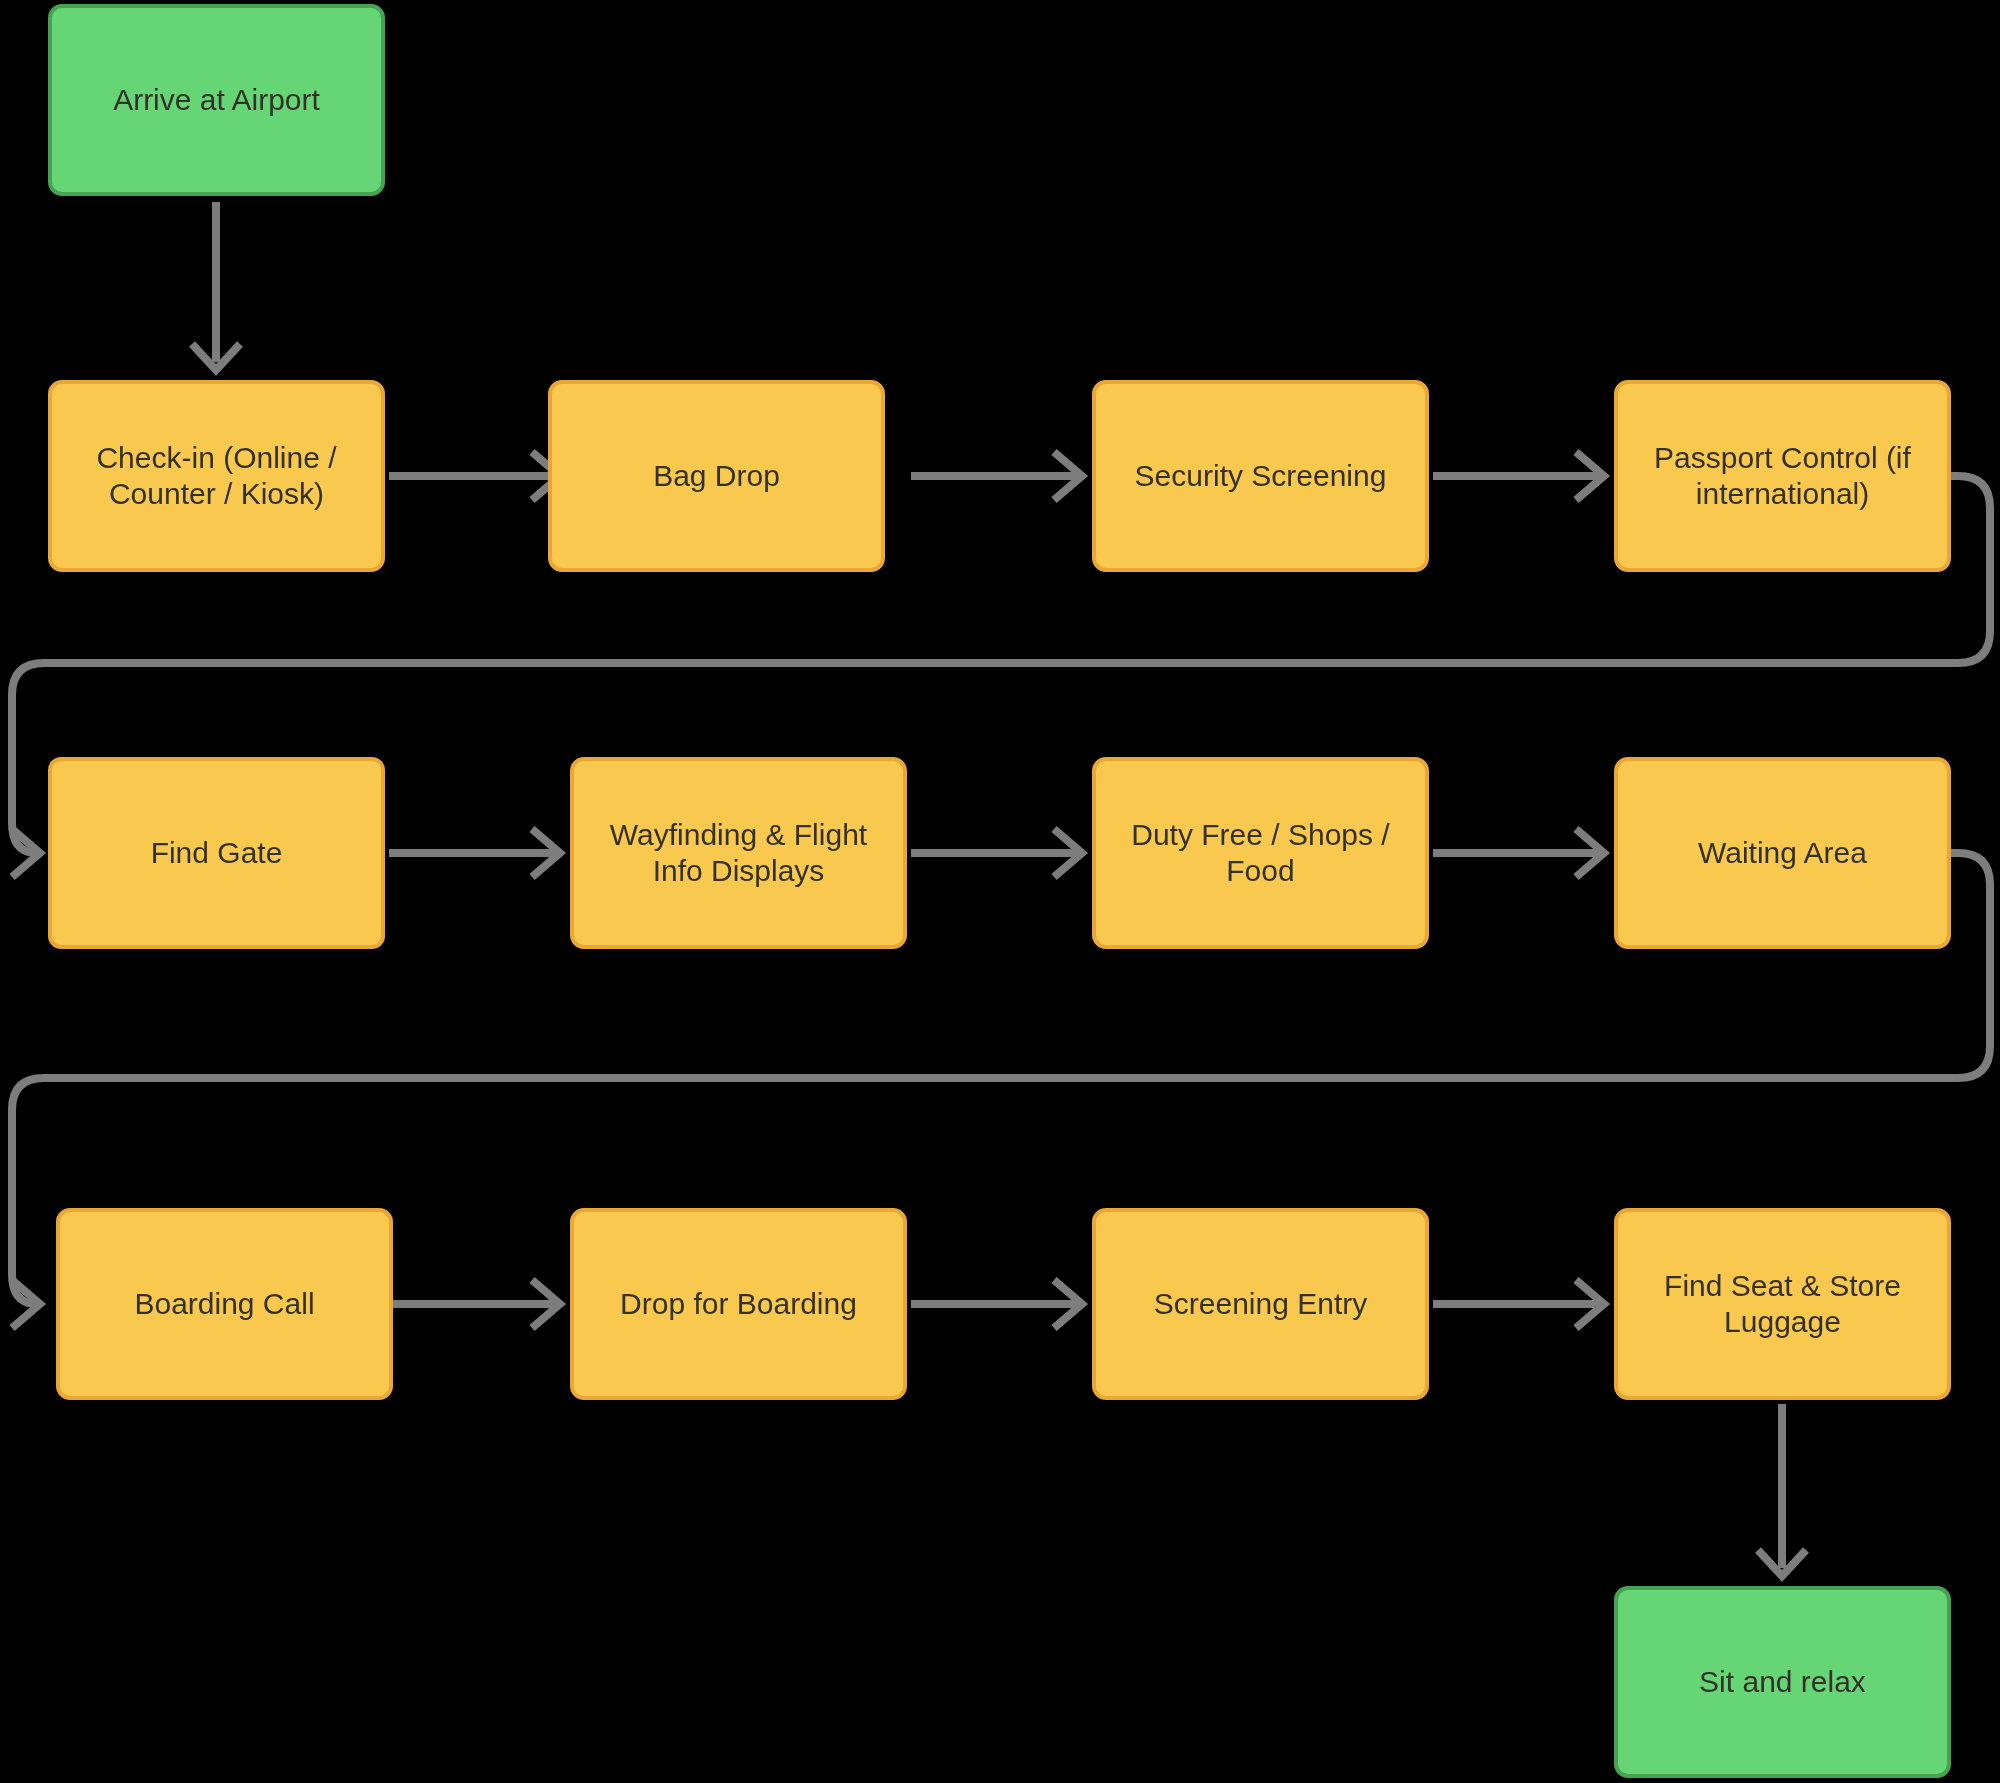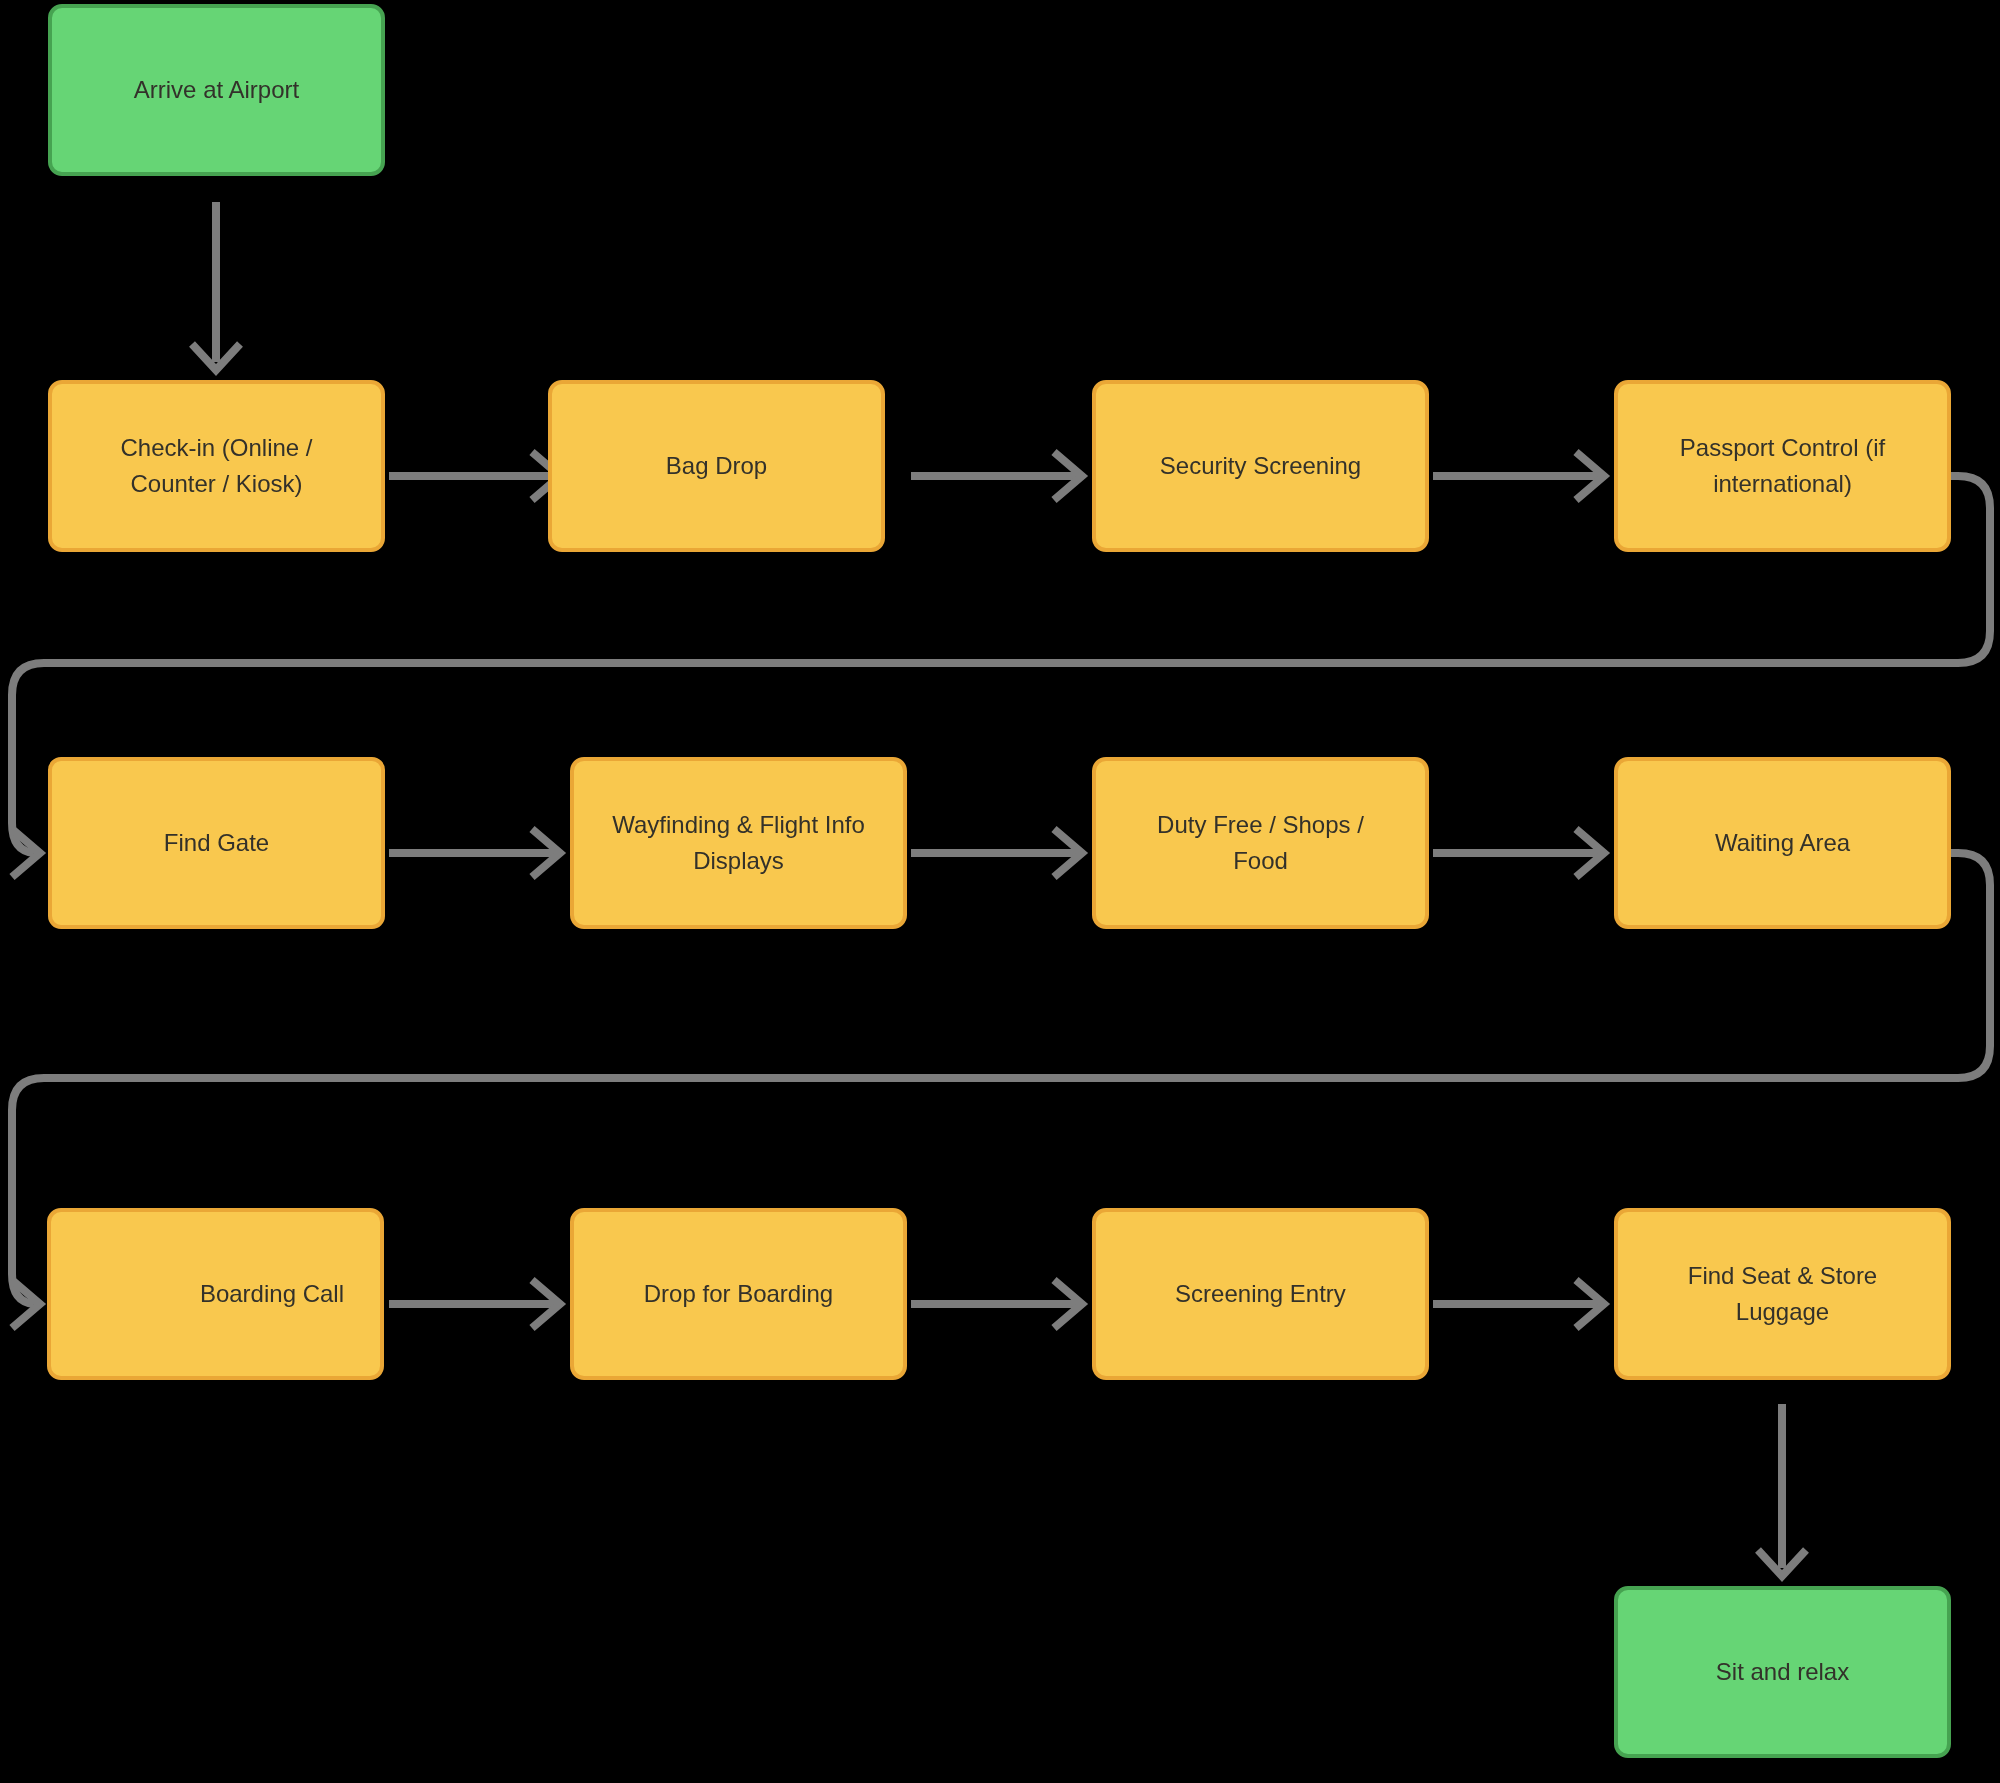--- a/index.html
+++ b/index.html
@@ -24,30 +24,30 @@
   }
   .edges-layer path, .edges-layer polyline {
     fill: none;
     stroke: #7D7D7D;
     stroke-width: 8;
     stroke-linejoin: miter;
   }
   .node {
     position: absolute;
     width: 337px;
-    height: 172px;
+    height: 192px;
     box-sizing: border-box;
     border: 4px solid;
     border-radius: 14px;
     display: flex;
     align-items: center;
     justify-content: center;
     text-align: center;
-    padding: 0 36px;
-    font-size: 24px;
+    padding: 0 8px;
+    font-size: 30px;
     line-height: 36px;
     color: #33312A;
   }
   .node.step {
     background: #F9C84E;
     border-color: #EAA736;
   }
   .node.terminal {
     background: #66D575;
     border-color: #46A351;
@@ -142,21 +142,21 @@
   </div>
 
   <div class="node step" style="left:1092px; top:757px;">
     <span>Duty Free / Shops / Food</span>
   </div>
 
   <div class="node step" style="left:1614px; top:757px;">
     <span>Waiting Area</span>
   </div>
 
-  <div class="node step" style="left:47px; top:1208px;justify-content:flex-end;">
+  <div class="node step" style="left:56px; top:1208px;">
     <span>Boarding Call</span>
   </div>
 
   <div class="node step" style="left:570px; top:1208px;">
     <span>Drop for Boarding</span>
   </div>
 
   <div class="node step" style="left:1092px; top:1208px;">
     <span>Screening Entry</span>
   </div>

